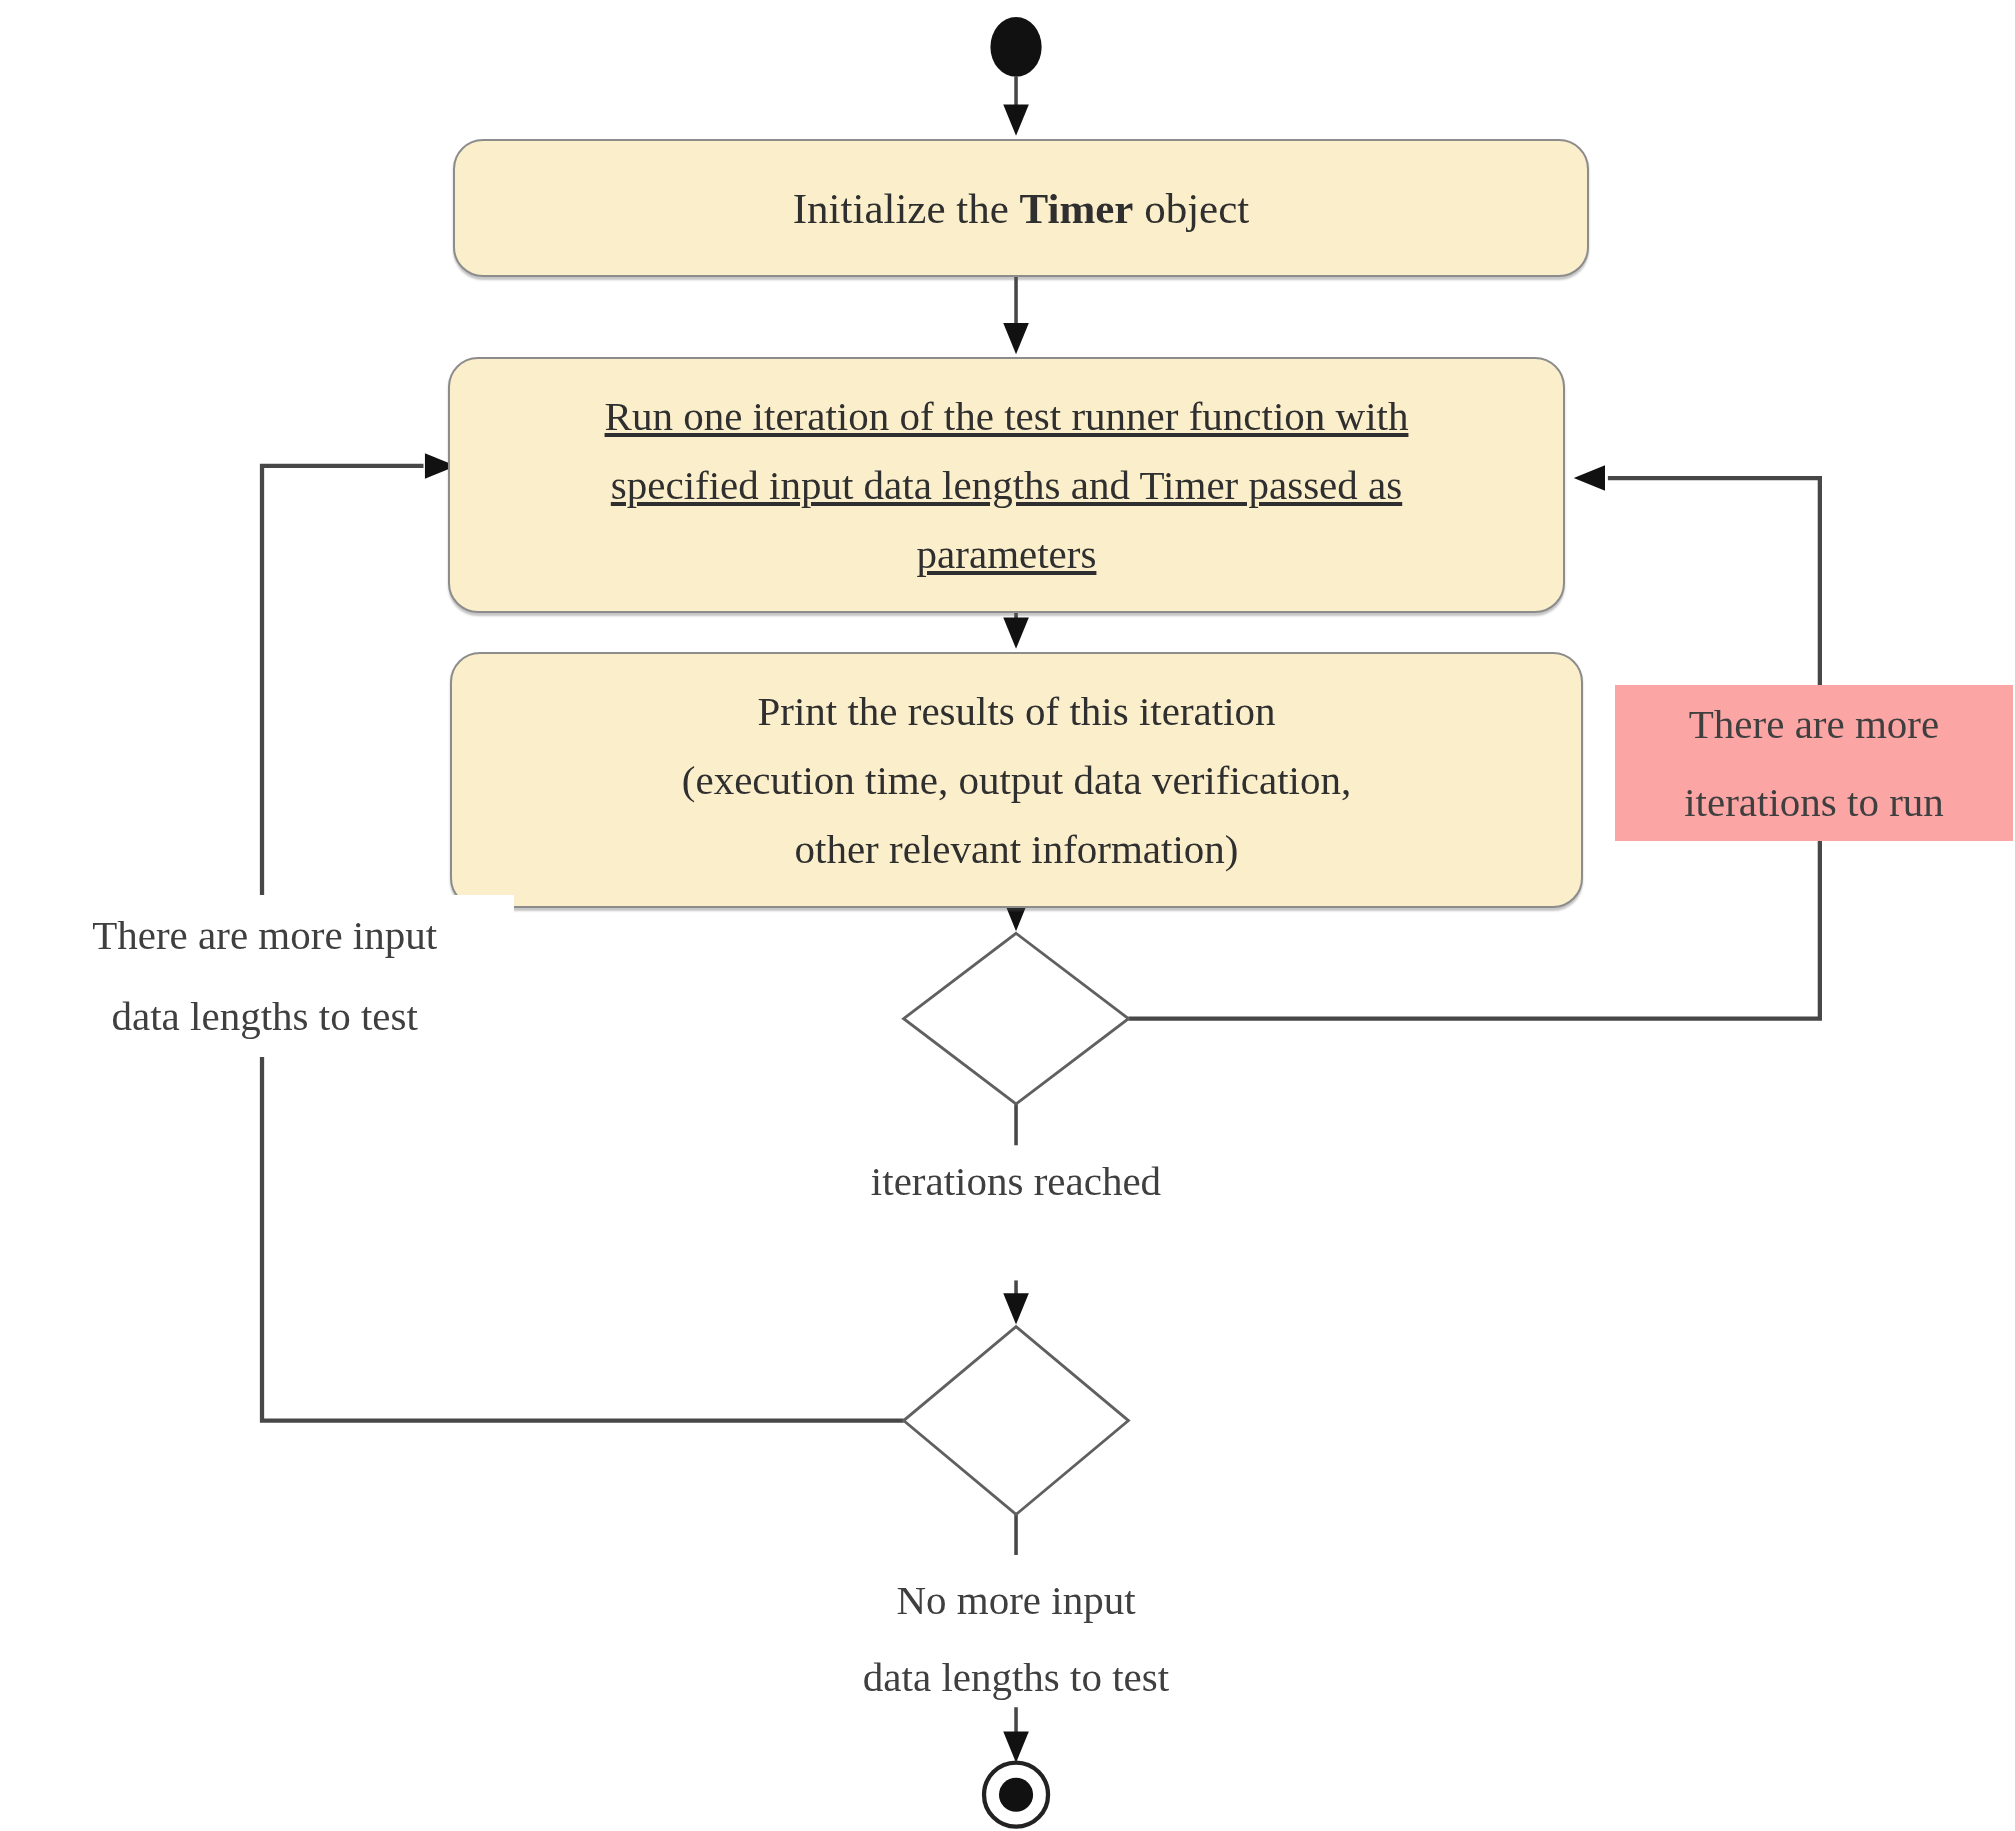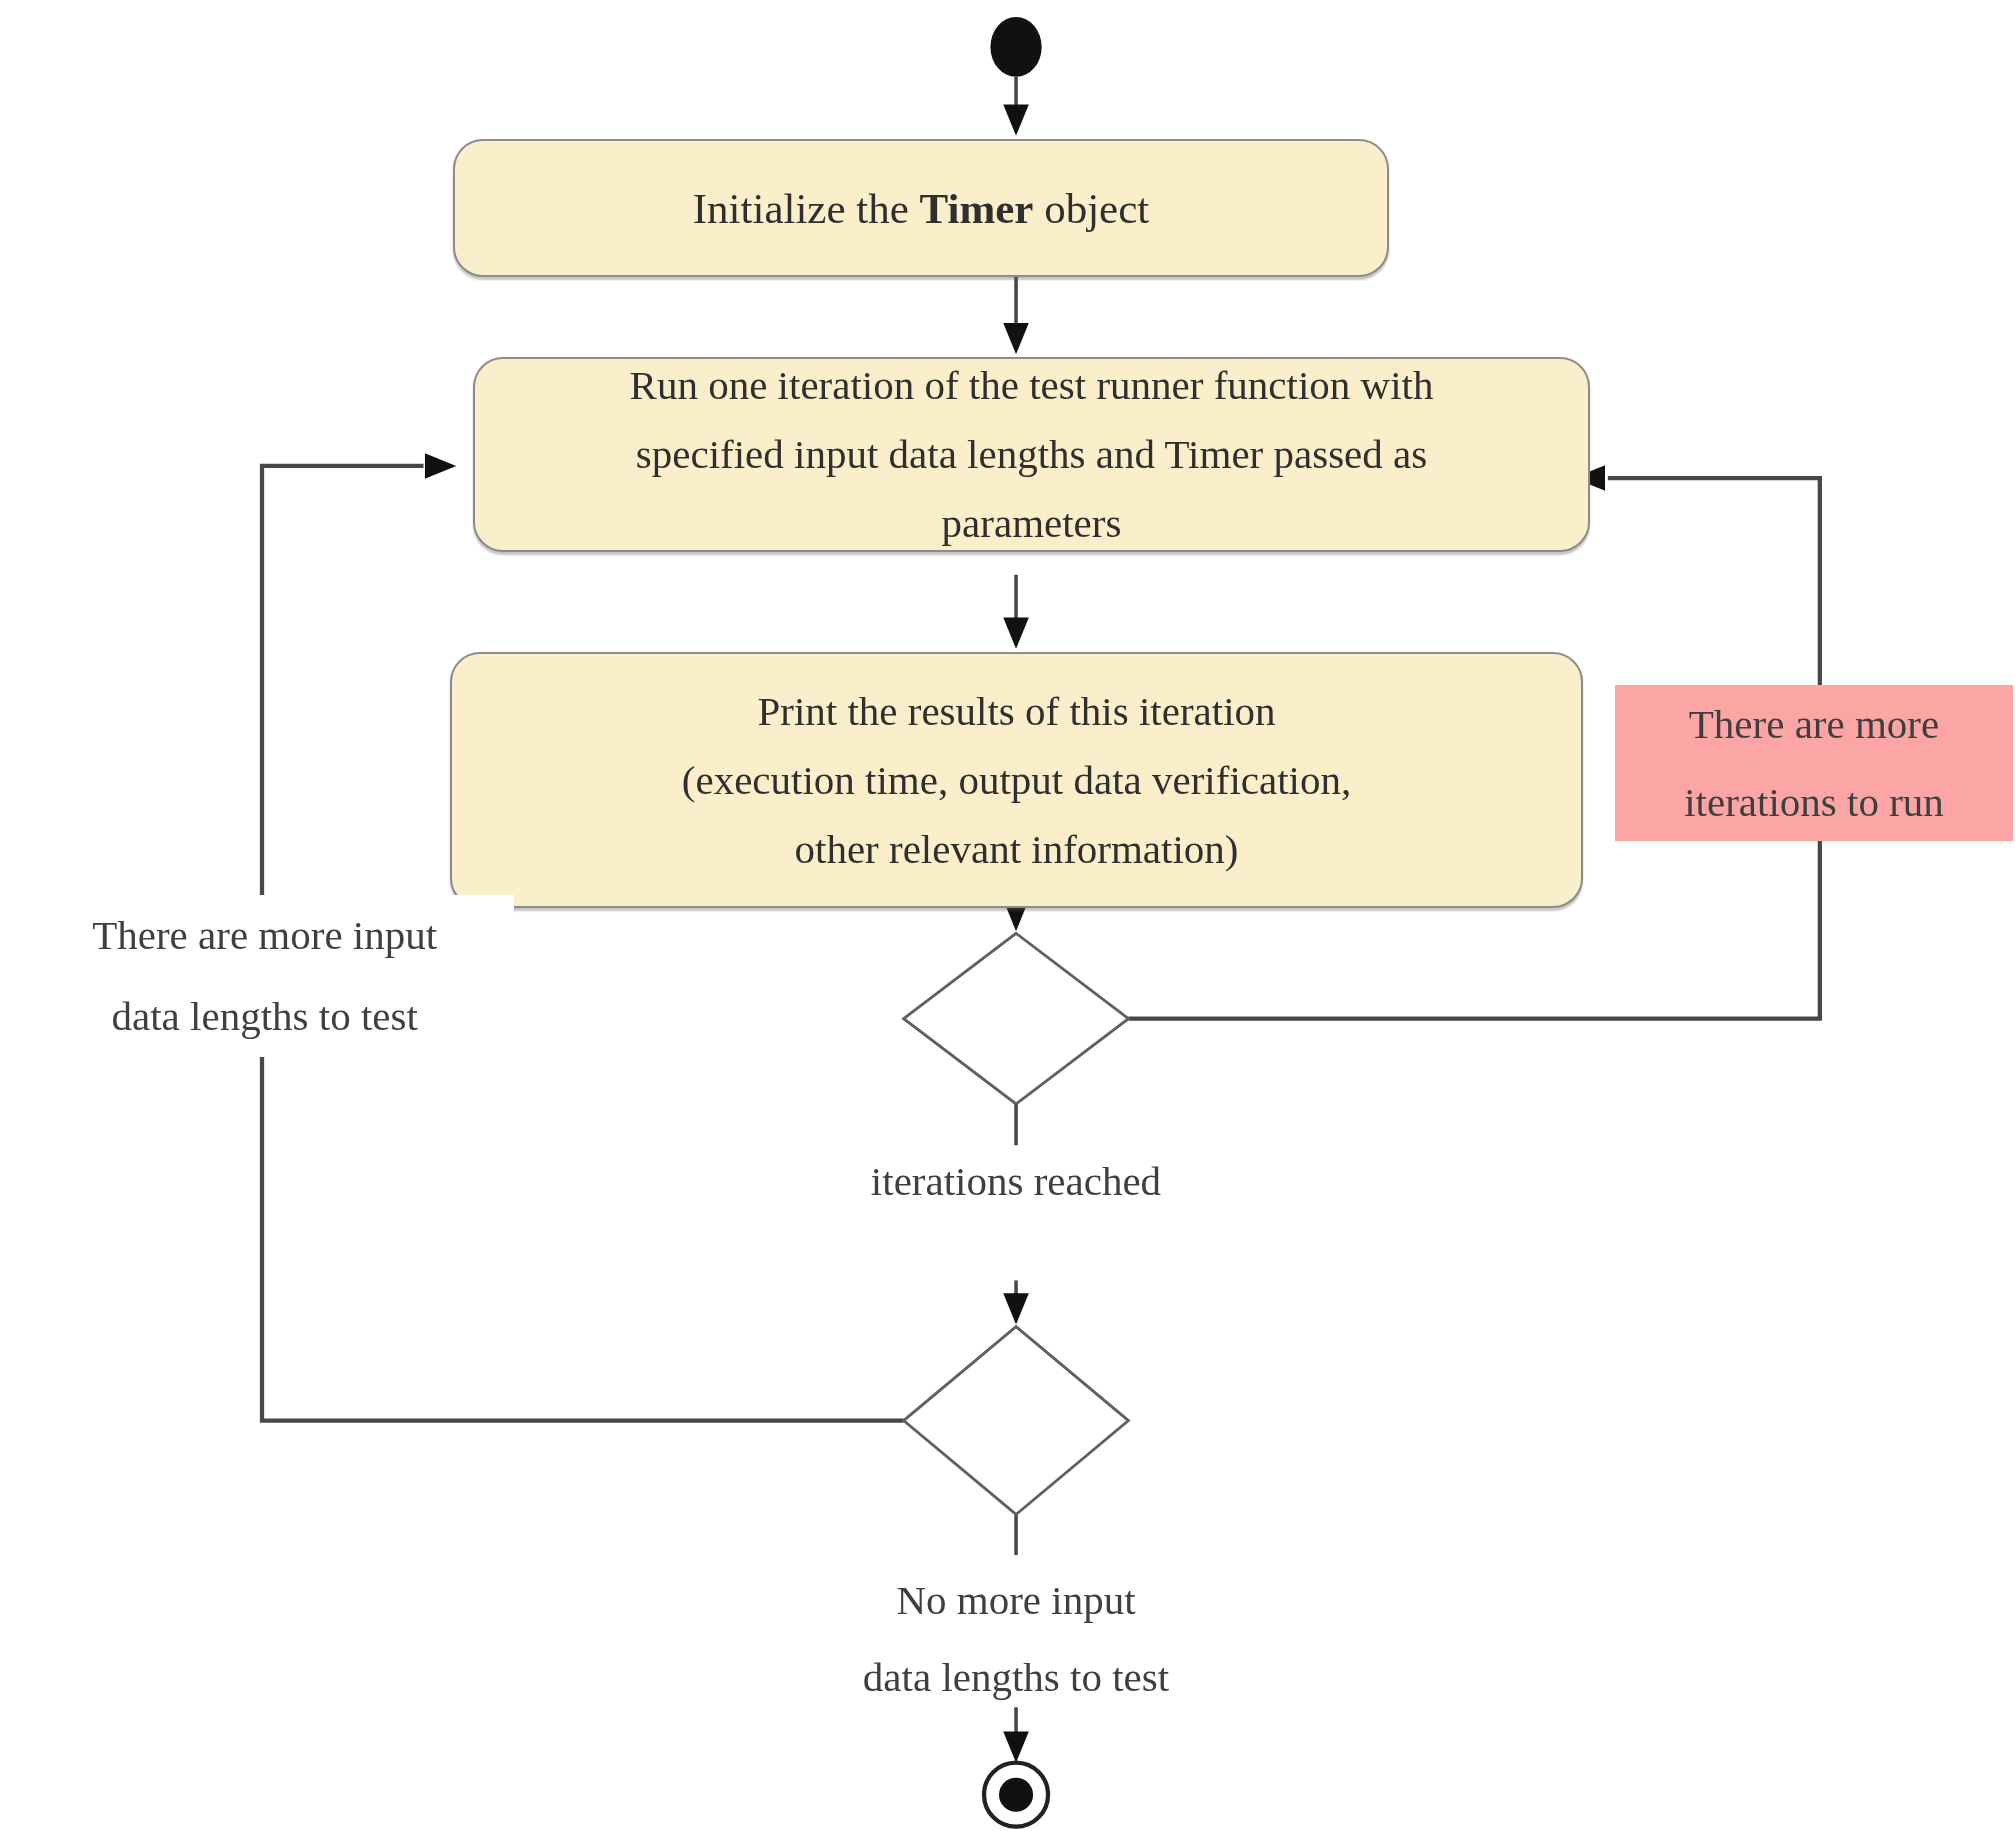--- a/index.html
+++ b/index.html
@@ -32,22 +32,22 @@
     box-shadow: 0 2.8px 2.1px rgba(90,90,90,0.35);
     display: flex;
     flex-direction: column;
     align-items: center;
     justify-content: center;
     text-align: center;
     font-size: 41px;
     line-height: 69px;
     color: #2F2F2F;
   }
-  #action-initialize-timer { left: 453px; top: 139px;  width: 936px; height: 138px; font-size: 43px; }
-  #action-run-iteration    { left: 473px; top: 357px;  width: 1117px; height: 195px; }
+  #action-initialize-timer { left: 453px; top: 139px;  width: 1136px; height: 138px; font-size: 43px; }
+  #action-run-iteration    { left: 448px; top: 357px;  width: 1117px; height: 256px; text-decoration: underline; }
   #action-print-results    { left: 450px; top: 652px;  width: 1133px; height: 256px; }
   .action .ln { display: block; }
   .edge-label {
     position: absolute;
     text-align: center;
     font-size: 41px;
     color: #3F3F3F;
   }
   .edge-label .ln { display: block; }
   #label-more-iterations { left: 1615px; top: 685px;  width: 398px; line-height: 78px; background: #fca5a5; }

